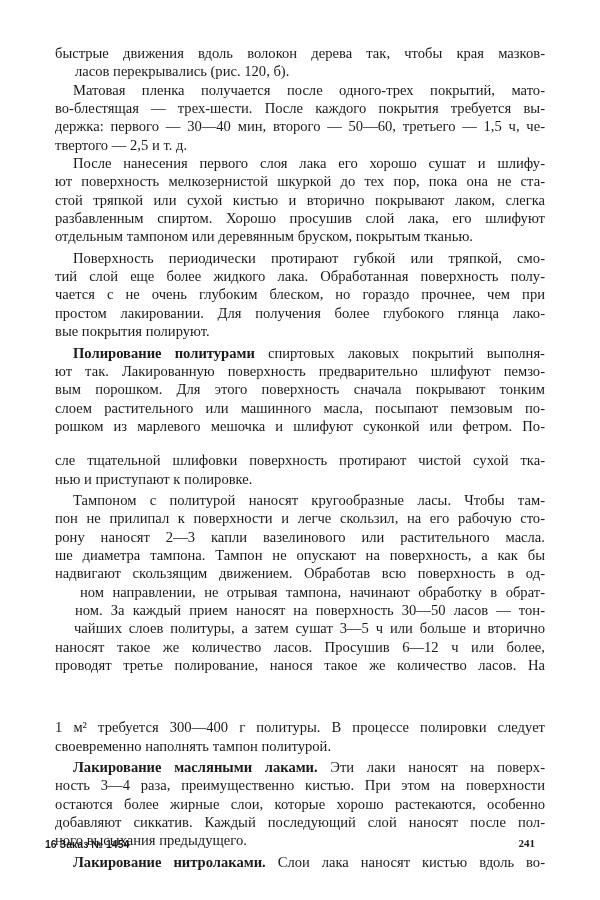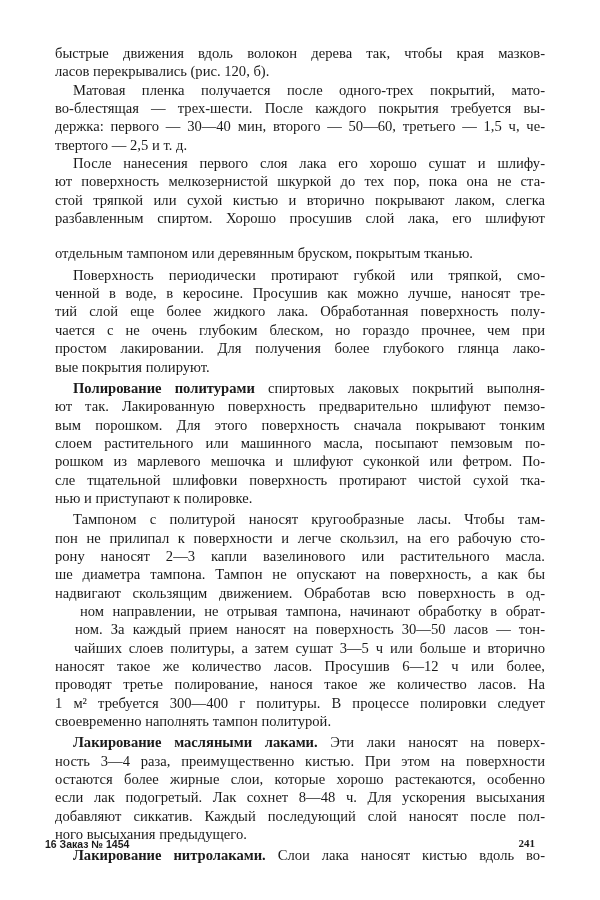--- a/index.html
+++ b/index.html
@@ -17,81 +17,79 @@
   .footer .sig { position: absolute; left: 0; top: 0; }
   .footer .pnum { position: absolute; right: 0; top: -1px; font-size: 11px; font-family: "Liberation Serif", serif; }
 </style>
 </head>
 <body>
 
 <div class="page">
 
   <div class="para">
     <div class="line" style="white-space: normal; overflow: hidden;">быстрые движения вдоль волокон дерева так, чтобы края мазков-</div>
-    <div class="line last" style="white-space: normal; overflow: hidden;">ласов перекрывались (рис. 120, б).</div>
+    <div class="line last" style="white-space: normal; overflow: hidden; margin-left: 20px;">ласов перекрывались (рис. 120, б).</div>
   </div>
 
   <div class="para">
     <div class="line indent" style="white-space: normal; overflow: hidden;">Матовая пленка получается после одного-трех покрытий, мато-</div>
     <div class="line" style="white-space: normal; overflow: hidden;">во-блестящая — трех-шести. После каждого покрытия требуется вы-</div>
     <div class="line" style="white-space: normal; overflow: hidden;">держка: первого — 30—40 мин, второго — 50—60, третьего — 1,5 ч, че-</div>
     <div class="line last" style="white-space: normal; overflow: hidden;">твертого — 2,5 и т. д.</div>
   </div>
 
   <div class="para">
     <div class="line indent" style="white-space: normal; overflow: hidden;">После нанесения первого слоя лака его хорошо сушат и шлифу-</div>
     <div class="line" style="white-space: normal; overflow: hidden;">ют поверхность мелкозернистой шкуркой до тех пор, пока она не ста-</div>
     <div class="line" style="white-space: normal; overflow: hidden;">стой тряпкой или сухой кистью и вторично покрывают лаком, слегка</div>
     <div class="line" style="white-space: normal; overflow: hidden;">разбавленным спиртом. Хорошо просушив слой лака, его шлифуют</div>
-    <div class="line last" style="white-space: normal; overflow: hidden; margin-top: 17px;">отдельным тампоном или деревянным бруском, покрытым тканью.</div>
+    <div class="line last" style="white-space: normal; overflow: hidden;">отдельным тампоном или деревянным бруском, покрытым тканью.</div>
   </div>
   <div class="gap"></div>
 
   <div class="para">
     <div class="line indent" style="white-space: normal; overflow: hidden;">Поверхность периодически протирают губкой или тряпкой, смо-</div>
-    <div class="line" style="white-space: normal; overflow: hidden;">ченной в воде, в керосине. Просушив как можно лучше, наносят тре-</div>
     <div class="line" style="white-space: normal; overflow: hidden;">тий слой еще более жидкого лака. Обработанная поверхность полу-</div>
     <div class="line" style="white-space: normal; overflow: hidden;">чается с не очень глубоким блеском, но гораздо прочнее, чем при</div>
     <div class="line" style="white-space: normal; overflow: hidden;">простом лакировании. Для получения более глубокого глянца лако-</div>
     <div class="line last" style="white-space: normal; overflow: hidden;">вые покрытия полируют.</div>
   </div>
   <div class="gap"></div>
 
   <div class="para">
     <div class="line indent" style="white-space: normal; overflow: hidden;"><span class="b">Полирование политурами</span><span> спиртовых лаковых покрытий выполня-</span></div>
     <div class="line" style="white-space: normal; overflow: hidden;">ют так. Лакированную поверхность предварительно шлифуют пемзо-</div>
     <div class="line" style="white-space: normal; overflow: hidden;">вым порошком. Для этого поверхность сначала покрывают тонким</div>
     <div class="line" style="white-space: normal; overflow: hidden;">слоем растительного или машинного масла, посыпают пемзовым по-</div>
     <div class="line" style="white-space: normal; overflow: hidden;">рошком из марлевого мешочка и шлифуют суконкой или фетром. По-</div>
-    <div class="line" style="white-space: normal; overflow: hidden;">сле тщательной шлифовки поверхность протирают чистой сухой тка-</div>
+    <div class="line" style="white-space: normal; overflow: hidden; margin-top: 16px;">сле тщательной шлифовки поверхность протирают чистой сухой тка-</div>
     <div class="line last" style="white-space: normal; overflow: hidden;">нью и приступают к полировке.</div>
   </div>
   <div class="gap"></div>
 
   <div class="para">
     <div class="line indent" style="white-space: normal; overflow: hidden;">Тампоном с политурой наносят кругообразные ласы. Чтобы там-</div>
     <div class="line" style="white-space: normal; overflow: hidden;">пон не прилипал к поверхности и легче скользил, на его рабочую сто-</div>
     <div class="line" style="white-space: normal; overflow: hidden;">рону наносят 2—3 капли вазелинового или растительного масла.</div>
     <div class="line" style="white-space: normal; overflow: hidden;">ше диаметра тампона. Тампон не опускают на поверхность, а как бы</div>
     <div class="line" style="white-space: normal; overflow: hidden;">надвигают скользящим движением. Обработав всю поверхность в од-</div>
     <div class="line" style="white-space: normal; overflow: hidden; margin-left: 25px;">ном направлении, не отрывая тампона, начинают обработку в обрат-</div>
     <div class="line" style="white-space: normal; overflow: hidden; margin-left: 20px;">ном. За каждый прием наносят на поверхность 30—50 ласов — тон-</div>
     <div class="line" style="white-space: normal; overflow: hidden; margin-left: 19px;">чайших слоев политуры, а затем сушат 3—5 ч или больше и вторично</div>
     <div class="line" style="white-space: normal; overflow: hidden;">наносят такое же количество ласов. Просушив 6—12 ч или более,</div>
     <div class="line" style="white-space: normal; overflow: hidden;">проводят третье полирование, нанося такое же количество ласов. На</div>
-    <div class="line" style="white-space: normal; overflow: hidden;">1 м² требуется 300—400 г политуры. В процессе полировки следует</div>
+    <div class="line" style="white-space: normal; overflow: hidden; margin-top: 44px;">1 м² требуется 300—400 г политуры. В процессе полировки следует</div>
     <div class="line last" style="white-space: normal; overflow: hidden;">своевременно наполнять тампон политурой.</div>
   </div>
   <div class="gap"></div>
 
   <div class="para">
     <div class="line indent" style="white-space: normal; overflow: hidden;"><span class="b">Лакирование масляными лаками.</span><span> Эти лаки наносят на поверх-</span></div>
     <div class="line" style="white-space: normal; overflow: hidden;">ность 3—4 раза, преимущественно кистью. При этом на поверхности</div>
     <div class="line" style="white-space: normal; overflow: hidden;">остаются более жирные слои, которые хорошо растекаются, особенно</div>
-    <div class="line" style="white-space: normal; overflow: hidden;">если лак подогретый. Лак сохнет 8—48 ч. Для ускорения высыхания</div>
     <div class="line" style="white-space: normal; overflow: hidden;">добавляют сиккатив. Каждый последующий слой наносят после пол-</div>
     <div class="line last" style="white-space: normal; overflow: hidden;">ного высыхания предыдущего.</div>
   </div>
   <div class="gap"></div>
 
   <div class="para">
     <div class="line indent" style="white-space: normal; overflow: hidden;"><span class="b">Лакирование нитролаками.</span><span> Слои лака наносят кистью вдоль во-</span></div>
 
   </div>
 </div>

